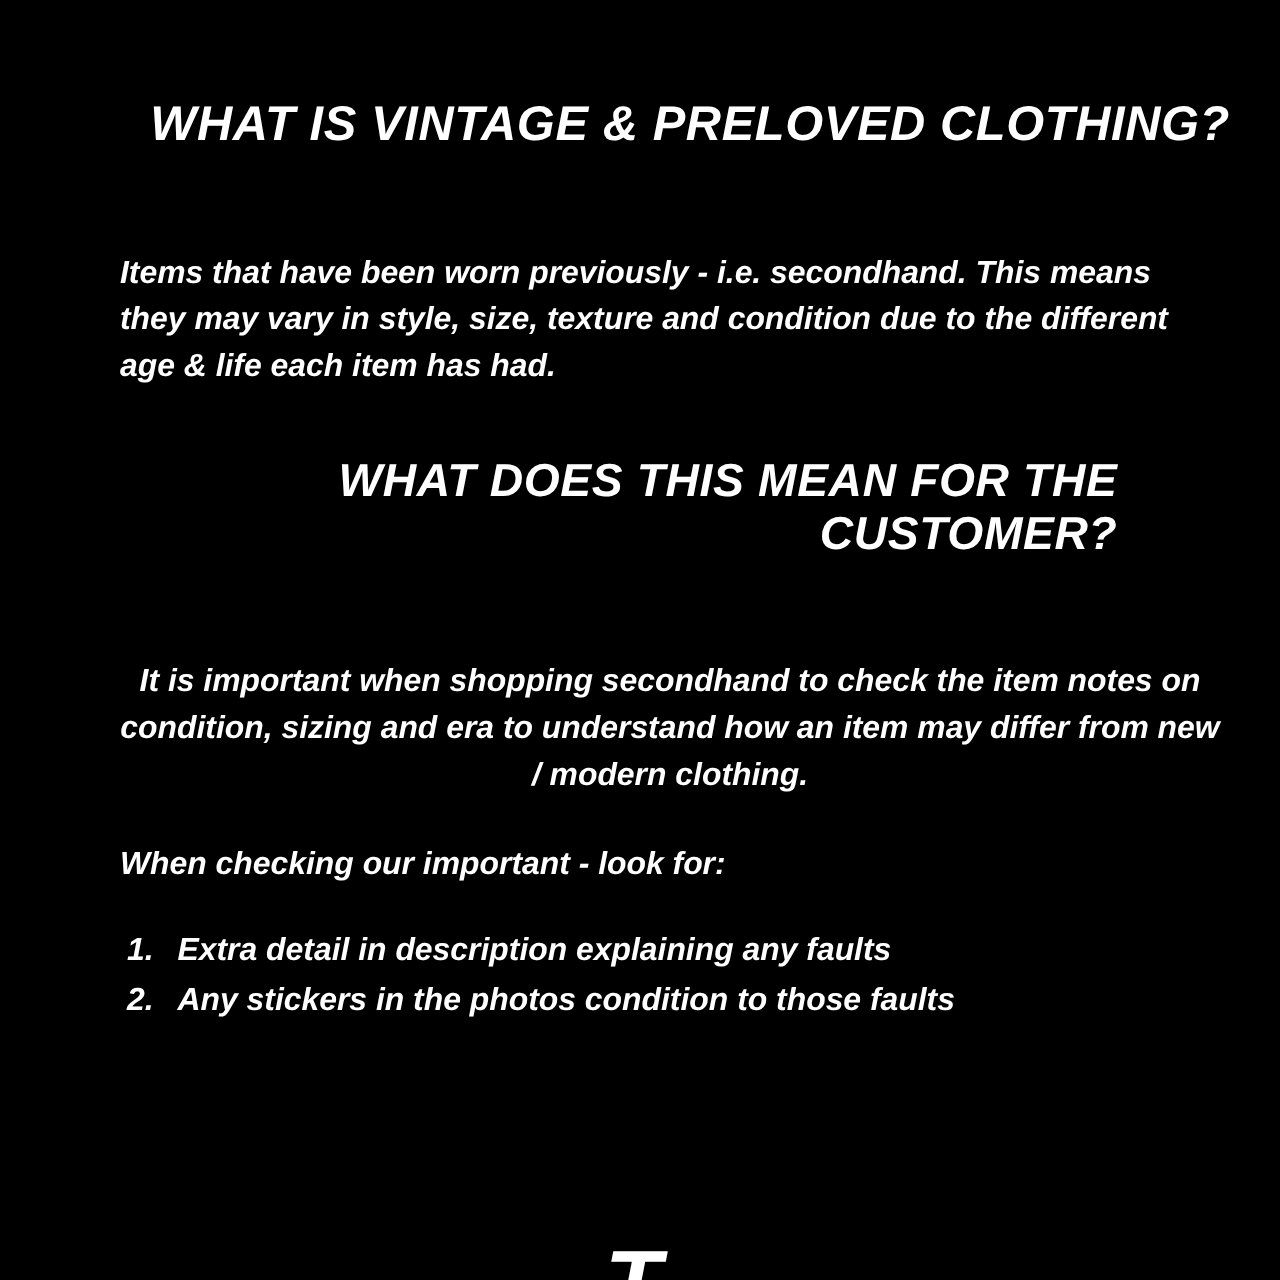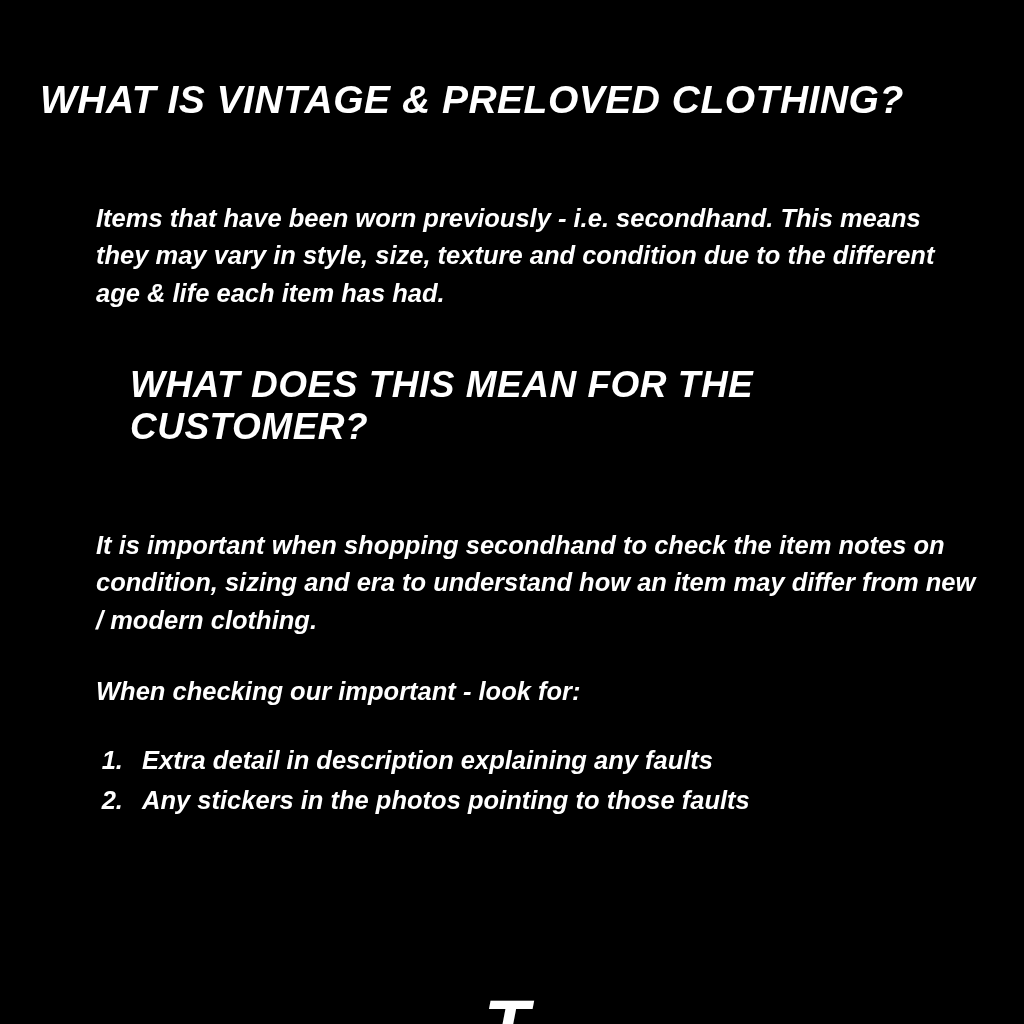--- a/index.html
+++ b/index.html
@@ -17,21 +17,21 @@
   .page {
     position: relative;
     width: 1024px;
     height: 1024px;
     background: #000000;
     box-sizing: border-box;
   }
   .heading {
     font-weight: bold;
     font-style: italic;
-    text-align: left;
+    text-align: right;
     letter-spacing: 0.5px;
     color: #ffffff;
     line-height: 1.12;
   }
   .heading-1 {
     font-size: 39px;
     padding: 0 40px;
     margin-top: 78px;
   }
   .heading-2 {
@@ -42,21 +42,21 @@
   .body-block {
     font-weight: bold;
     font-style: italic;
     font-size: 25.5px;
     line-height: 1.47;
     color: #ffffff;
     padding: 0 48px 0 96px;
     text-align: left;
   }
   .block-1 { margin-top: 78px; }
-  .block-2 { margin-top: 80px; }
+  .block-2 { margin-top: 80px; text-align: center; }
   .block-3 { margin-top: 34px; }
   ol.faults {
     margin: 30px 0 0 0;
     padding: 0 0 0 130px;
     font-weight: bold;
     font-style: italic;
     font-size: 25.5px;
     line-height: 1.5;
     color: #ffffff;
   }
@@ -93,20 +93,20 @@
   <p class="body-block block-1">Items that have been worn previously - i.e. secondhand. This means they may vary in style, size, texture and condition due to the different age &amp; life each item has had.</p>
 
   <h2 class="heading heading-2">WHAT DOES THIS MEAN FOR THE CUSTOMER?</h2>
 
   <p class="body-block block-2">It is important when shopping secondhand to check the item notes on condition, sizing and era to understand how an item may differ from new / modern clothing.</p>
 
   <p class="body-block block-3">When checking our important - look for:</p>
 
   <ol class="faults">
     <li>Extra detail in description explaining any faults</li>
-    <li>Any stickers in the photos pointing to those faults</li>
+    <li>Any stickers in the photos condition to those faults</li>
   </ol>
 
   <div class="logo-wrap">
     <span class="logo">T.</span>
   </div>
 
 </div>
 
 </body></html>

